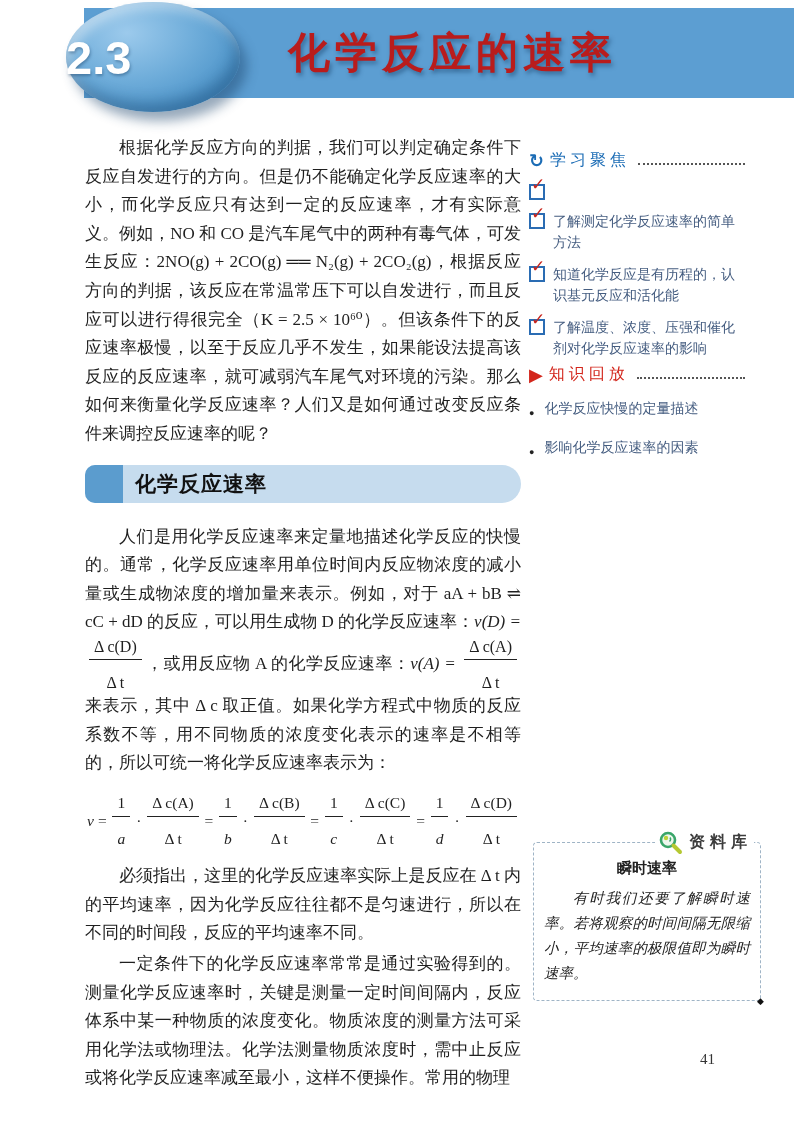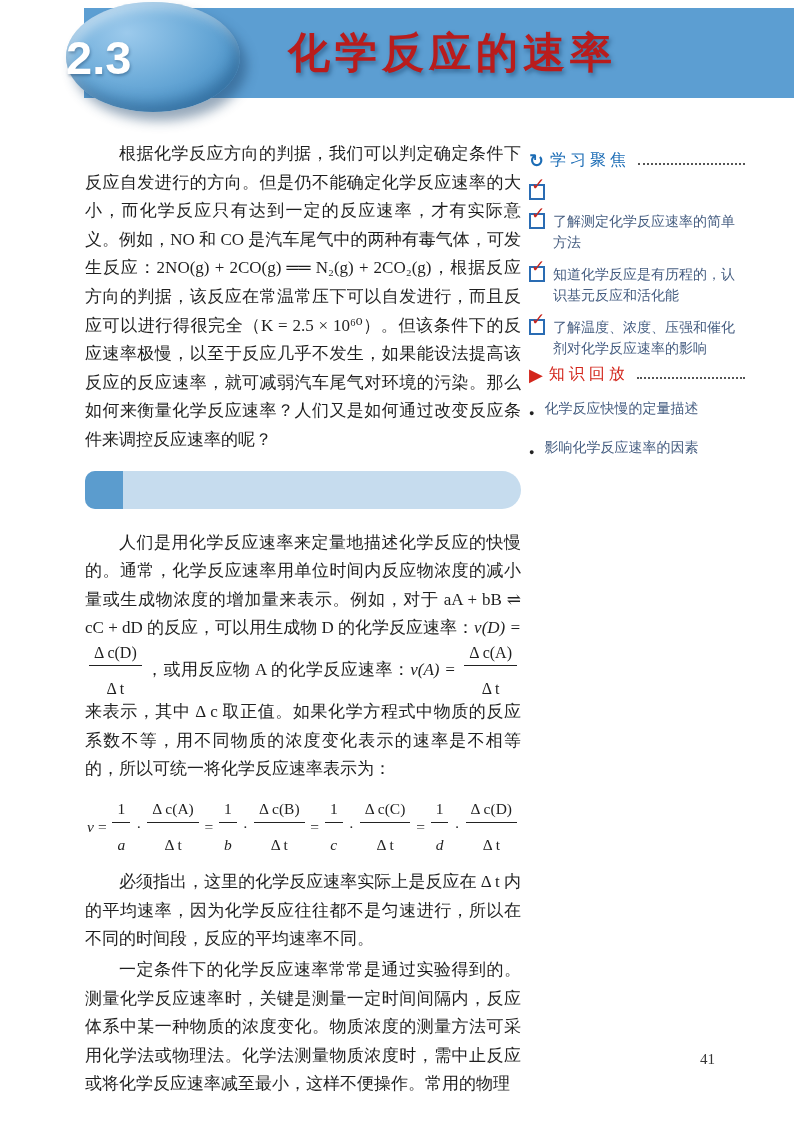--- a/index.html
+++ b/index.html
@@ -12,21 +12,21 @@
       background:radial-gradient(ellipse at 35% 28%, #9ccaec 0%, #6fadda 42%, #4a92c8 78%, #3c85bc 100%);
       box-shadow:7px 9px 12px rgba(25,65,105,.45), inset -5px -9px 14px rgba(15,55,95,.35), inset 5px 7px 12px rgba(255,255,255,.45);
       display:flex;align-items:center;justify-content:flex-start;}
   .num-circle span{font-family:"Liberation Sans","DejaVu Sans",sans-serif;font-weight:bold;
       font-size:47px;color:#fff;text-shadow:1px 2px 3px rgba(20,60,100,.4);}
   .banner-title{position:absolute;left:288px;top:25px;font-family:"Liberation Sans","DejaVu Sans",sans-serif;
       font-weight:bold;font-size:42px;color:#b91c1c;letter-spacing:5px;
       text-shadow:2px 3px 4px rgba(20,60,100,.5);white-space:nowrap;}
 
   
-  .main{position:absolute;left:85px;top:140px;width:436px;}
+  .main{position:absolute;left:85px;top:134px;width:436px;}
   .body-text{font-size:17px;line-height:28.6px;text-align:justify;text-indent:2em;margin:0 0 2px 0;}
   .var{font-style:italic;font-family:"Liberation Serif","DejaVu Serif",serif;}
 
   .pill{position:relative;height:38px;margin:16px 0 20px 0;background:#c6dcee;
         border-radius:10px 19px 19px 10px;display:flex;align-items:center;}
   .pill-tab{position:absolute;left:0;top:0;width:38px;height:38px;background:#5b9cce;border-radius:10px 0 0 10px;}
   .pill-label{position:relative;margin-left:50px;font-family:"Liberation Sans","DejaVu Sans",sans-serif;
         font-weight:bold;font-size:21px;color:#111;letter-spacing:1px;}
 
   .frac{display:inline-flex;flex-direction:column;align-items:center;vertical-align:middle;
@@ -79,20 +79,21 @@
     <span>2.3</span>
   </div>
   <div class="banner-title">化学反应的速率</div>
 
   <div class="main">
 
     <p class="body-text">根据化学反应方向的判据，我们可以判定确定条件下反应自发进行的方向。但是仍不能确定化学反应速率的大小，而化学反应只有达到一定的反应速率，才有实际意义。例如，NO 和 CO 是汽车尾气中的两种有毒气体，可发生反应：2NO(g) + 2CO(g) ══ N₂(g) + 2CO₂(g)，根据反应方向的判据，该反应在常温常压下可以自发进行，而且反应可以进行得很完全（K = 2.5 × 10⁶⁰）。但该条件下的反应速率极慢，以至于反应几乎不发生，如果能设法提高该反应的反应速率，就可减弱汽车尾气对环境的污染。那么如何来衡量化学反应速率？人们又是如何通过改变反应条件来调控反应速率的呢？</p>
 
     <div class="pill">
       <div class="pill-tab"></div>
+      <div class="pill-label">化学反应速率</div>
     </div>
 
     <p class="body-text"><span>人们是用化学反应速率来定量地描述化学反应的快慢的。通常，化学反应速率用单位时间内反应物浓度的减小量或生成物浓度的增加量来表示。例如，对于 aA + bB ⇌ cC + dD 的反应，可以用生成物 D 的化学反应速率：</span><span class="var">v(D) = </span><span class="frac">
           <span class="num">Δ c(D)</span>
           <span class="den">Δ t</span>
         </span><span>，或用反应物 A 的化学反应速率：</span><span class="var">v(A) = </span><span class="frac">
           <span class="num">Δ c(A)</span>
           <span class="den">Δ t</span>
         </span><span>来表示，其中 Δ c 取正值。如果化学方程式中物质的反应系数不等，用不同物质的浓度变化表示的速率是不相等的，所以可统一将化学反应速率表示为：</span></p>
 
@@ -194,15 +195,29 @@
     <div class="review-item">
       <span class="bullet">●</span>
       <span>化学反应快慢的定量描述</span>
     </div>
     <div class="review-item">
       <span class="bullet">●</span>
       <span>影响化学反应速率的因素</span>
     </div>
   </div>
 
+  <div class="library">
+    <div class="lib-tag">
+      <svg width="28" height="25" viewBox="0 0 28 25">
+        <circle cx="11" cy="10" r="7" fill="#eef7ee" stroke="#3aa66a" stroke-width="2.6"></circle>
+        <circle cx="9" cy="8" r="2.2" fill="#bcd23a"></circle>
+        <path d="M12.5 11.5 Q14.5 9.5 13 7.5" fill="none" stroke="#3aa66a" stroke-width="1.4"></path>
+        <line x1="16.5" y1="15.5" x2="23" y2="22" stroke="#b5c832" stroke-width="4" stroke-linecap="round"></line>
+      </svg>
+      <span class="lib-label">资料库</span>
+    </div>
+    <div class="lib-title">瞬时速率</div>
+    <div class="lib-body">有时我们还要了解瞬时速率。若将观察的时间间隔无限缩小，平均速率的极限值即为瞬时速率。</div>
+    <span class="corner-dot">◆</span>
+  </div>
 
   <div class="page-num">41</div>
 </div>
 
 </body></html>

